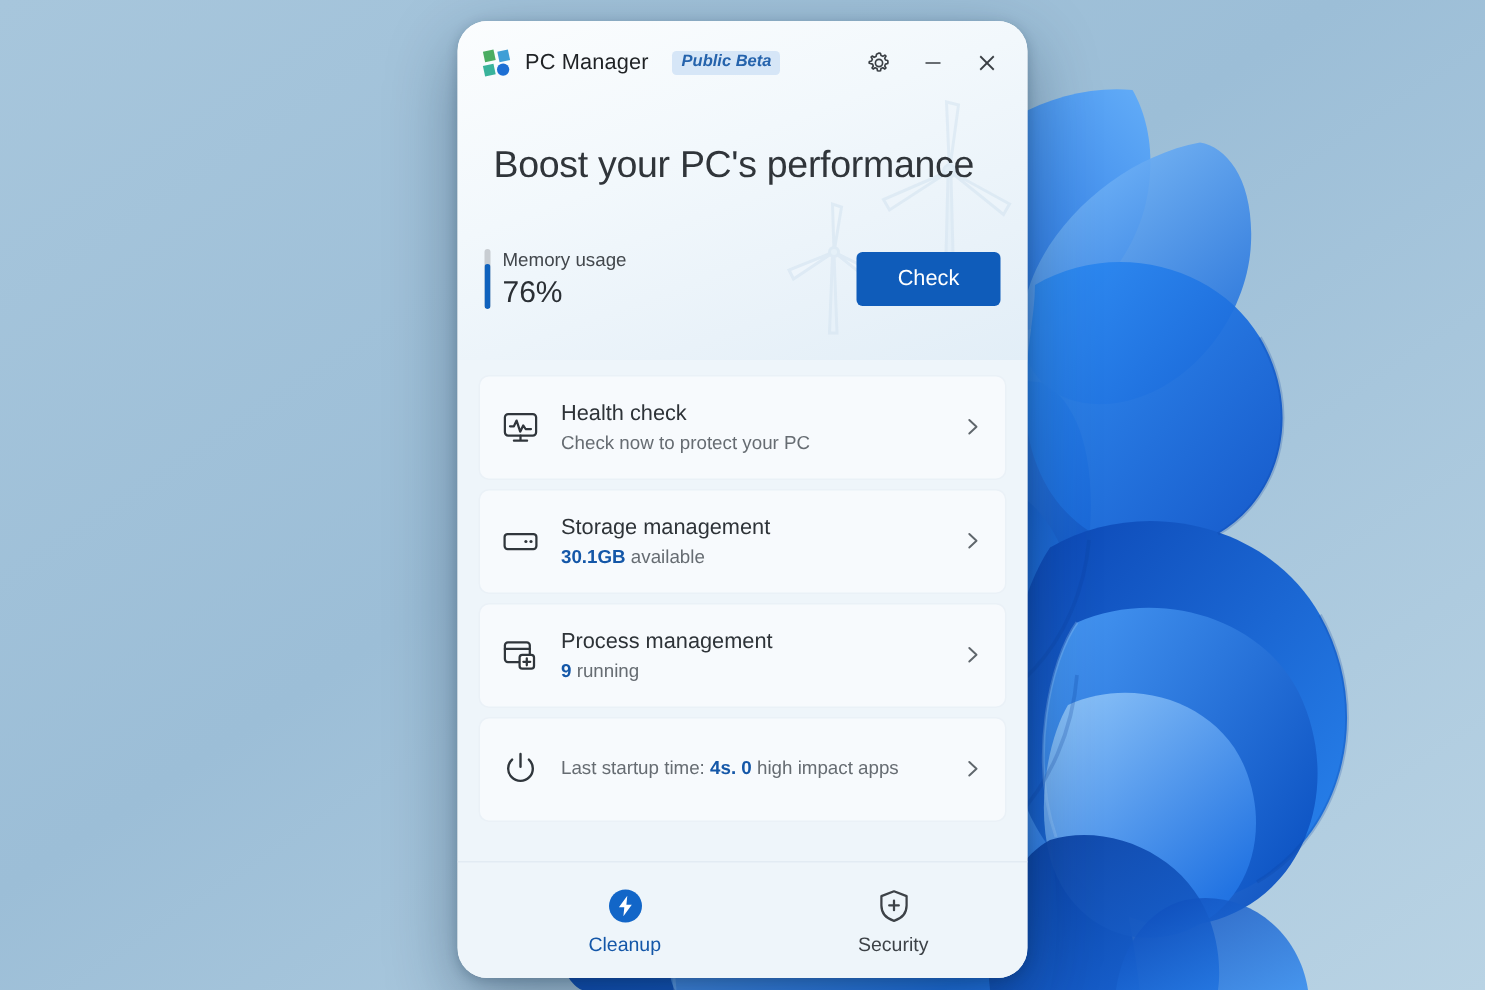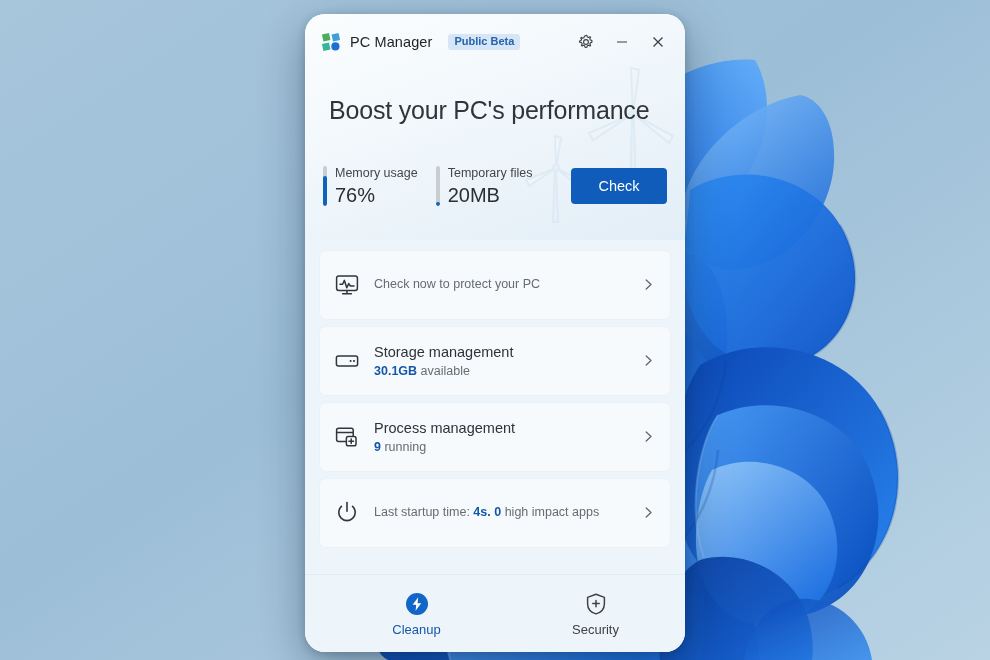--- a/index.html
+++ b/index.html
@@ -74,20 +74,21 @@
   .beta-badge {
     margin-left: 7px;
     background: #d6e6f7;
     color: #2563ac;
     font-size: 11px;
     font-weight: bold;
     border-radius: 3px;
     padding: 2.5px 6px 3px;
     line-height: 1;
     white-space: nowrap;
+    font-style: italic;
   }
   .win-controls { margin-left: auto; display: flex; align-items: center; gap: 2px; }
   .win-btn {
     width: 34px; height: 30px;
     display: flex; align-items: center; justify-content: center;
     border: none; background: transparent; cursor: pointer;
     border-radius: 4px;
     color: #3a3f44;
   }
   .win-btn svg { display: block; }
@@ -353,44 +354,36 @@
       <div class="stat">
         <div class="stat-bar">
           <div class="fill" id="mem-fill" style="height: 76%; background: rgb(15, 98, 189);"></div>
         </div>
         <div class="stat-text">
           <span class="stat-label">Memory usage</span>
           <span class="stat-value">76%</span>
         </div>
       </div>
 
-      <div class="stat">
-        <div class="stat-bar">
-          <div class="fill" id="tmp-fill" style="height: 12%; background: rgb(15, 98, 189);"></div>
-        </div>
-        <div class="stat-text">
-          <span class="stat-label">Temporary files</span>
-          <span class="stat-value">20MB</span>
-        </div>
-      </div>
 
       <button class="boost-btn">Check</button>
     </div>
   </div>
 
   <div class="cards-area" id="cards-area">
       <div class="card">
         <div class="card-icon">
           <svg width="26" height="26" viewBox="0 0 26 26" fill="none" stroke="#30363c" stroke-width="1.5" stroke-linecap="round" stroke-linejoin="round">
             <rect x="2.6" y="4" width="20.8" height="14.4" rx="2.2"></rect>
             <path d="M6 12.2 h2.6 l1.8-3.8 2.4 7.4 2-4.2 1.6 2.4h3.6" stroke-width="1.5"></path>
             <path d="M13 18.4 v3.2 M8.6 21.8 h8.8"></path>
           </svg>
         </div>
         <div class="card-text">
+          <div class="card-title">Health check</div>
           <div class="card-sub"><span>Check now to protect your PC</span></div>
         </div>
         <div class="chevron">
           <svg width="15" height="15" viewBox="0 0 15 15" fill="none" stroke="#5f666c" stroke-width="1.3" stroke-linecap="round" stroke-linejoin="round">
             <path d="M5.2 3 L10 7.5 L5.2 12"></path>
           </svg>
         </div>
       </div>
       <div class="card">
         <div class="card-icon">

